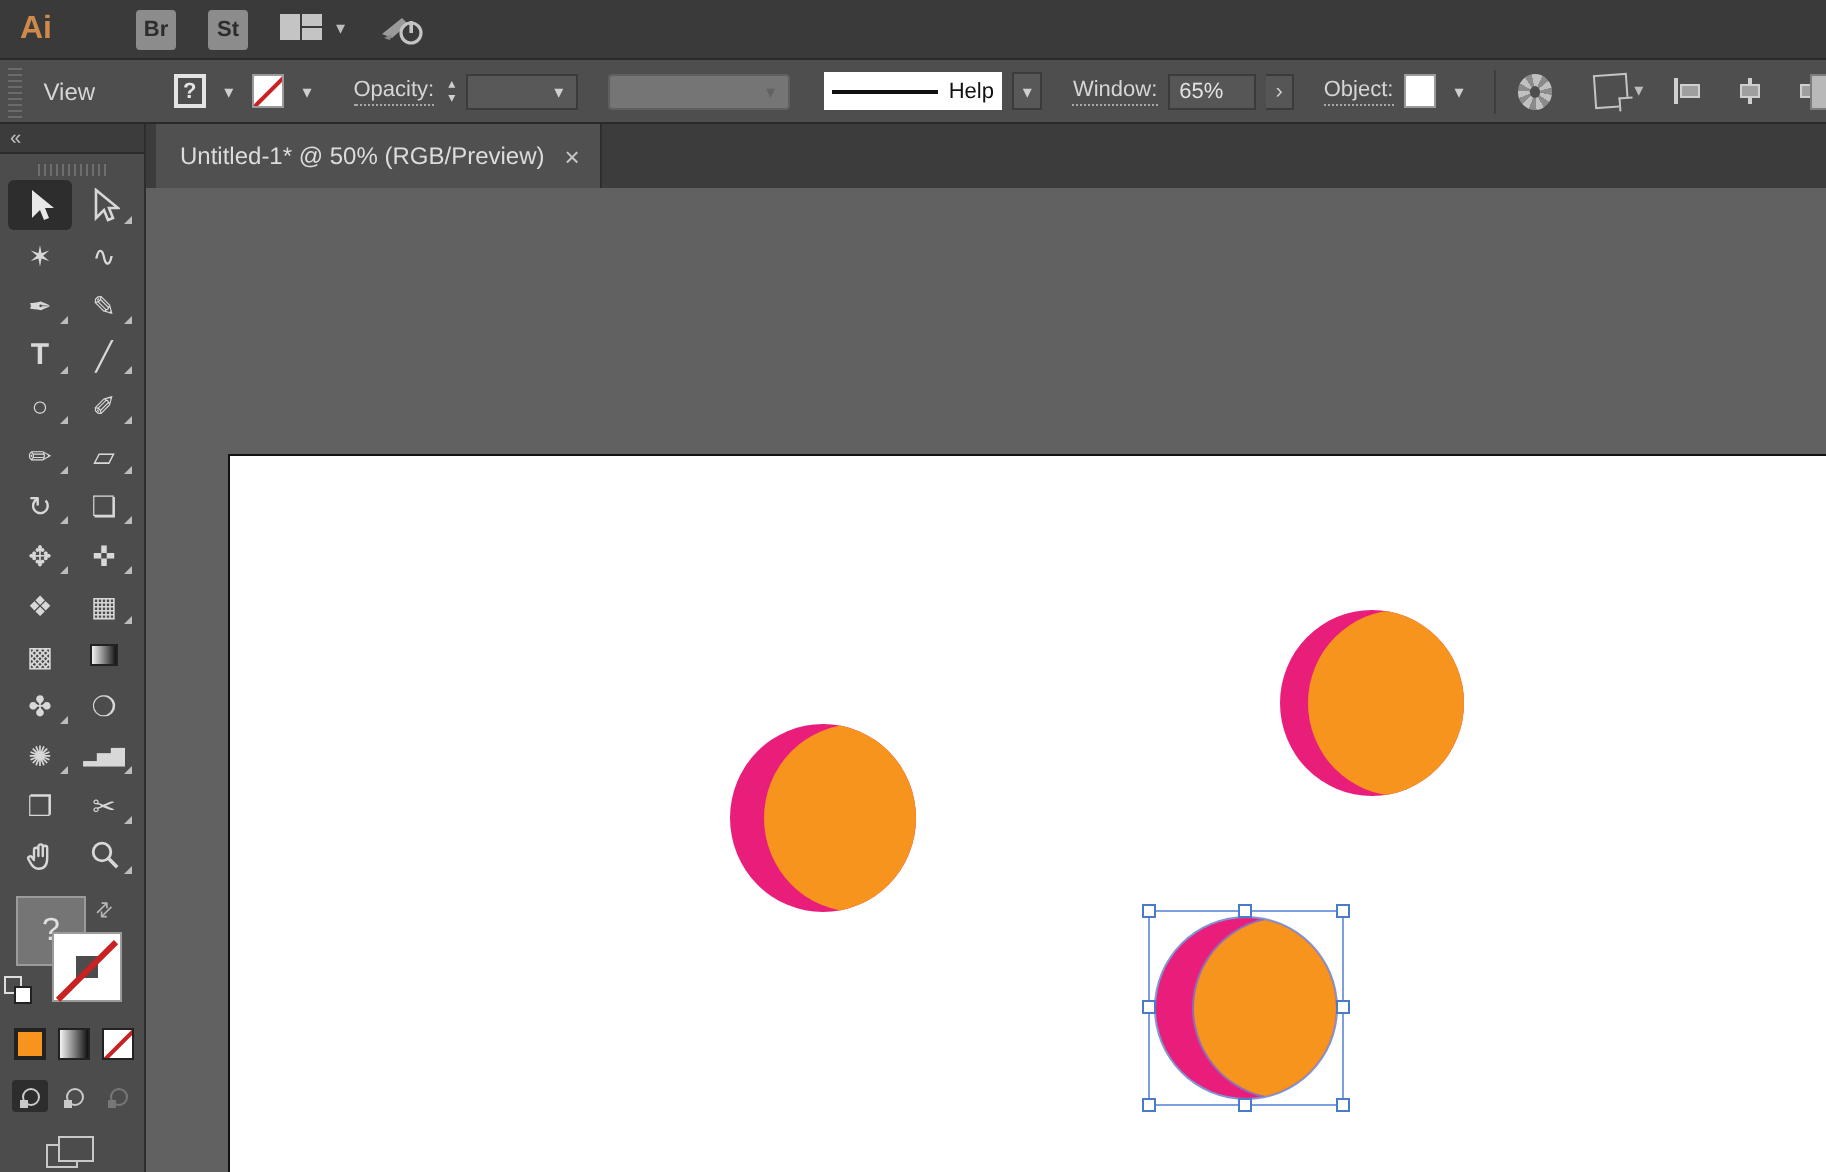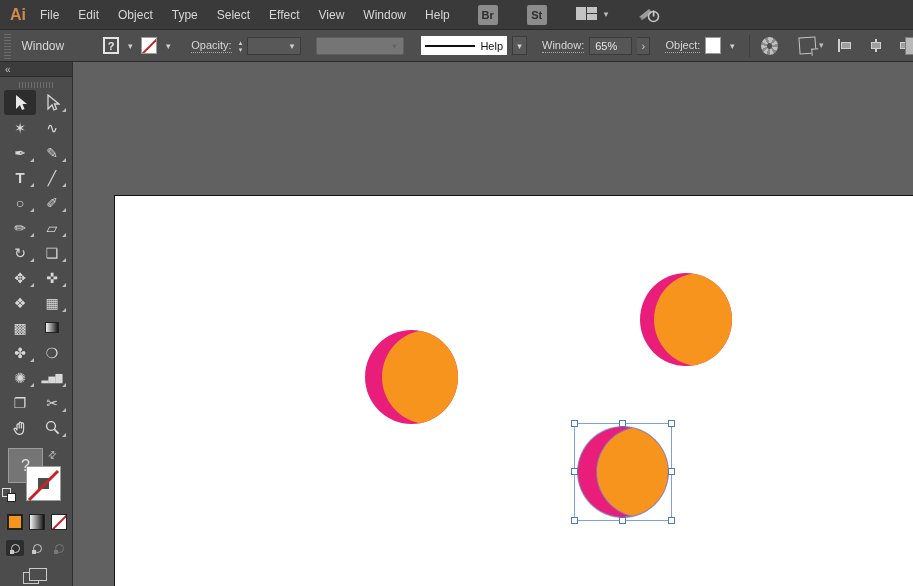--- a/index.html
+++ b/index.html
@@ -7,21 +7,21 @@
   body { font-family:"Liberation Sans", sans-serif; font-size:12px; color:#d6d6d6;
          background:#3a3a3a; -webkit-font-smoothing:antialiased; }
   .app { width:913px; height:586px; display:flex; flex-direction:column; overflow:hidden; }
 
   
   .menubar { height:30px; background:var(--menubar-bg,#3a3a3a); display:flex; align-items:center;
              border-bottom:1px solid #2a2a2a; flex:0 0 30px; }
   .logo { color:var(--logo-orange,#cf8a4b); font-weight:bold; font-size:16px; padding:0 14px 0 10px; }
   .menu { display:flex; gap:19px; }
   .menu span { cursor:default; }
-  .appbar-right { display:flex; align-items:center; gap:29px; margin-left:28px; }
+  .appbar-right { display:flex; align-items:center; gap:16px; margin-left:28px; }
   .mini-btn { width:20px; height:20px; background:#8c8c8c; color:#2d2d2d; font-size:11px; font-weight:bold;
               display:flex; align-items:center; justify-content:center; border-radius:2px; }
   .ws-icon { width:22px; height:15px; display:grid; grid-template-columns:10px 10px; grid-template-rows:6px 6px;
              gap:1px; }
   .ws-icon i { background:#c4c4c4; }
   .ws-icon i:first-child { grid-row:1/3; }
   .chev { color:#bdbdbd; font-size:9px; line-height:1; }
   .gpu svg { display:block; }
 
   
@@ -138,31 +138,20 @@
   .h-l{left:-4px;top:calc(50% - 4px);} .h-r{right:-4px;top:calc(50% - 4px);}
   .h-bl{left:-4px;bottom:-4px;} .h-b{left:calc(50% - 4px);bottom:-4px;} .h-br{right:-4px;bottom:-4px;}
 </style>
 </head>
 <body>
 
 <div class="app">
 
   <header class="menubar">
     <span class="logo">Ai</span>
-    <nav class="menu">
-      <span>File</span>
-      <span>Edit</span>
-      <span>Object</span>
-      <span>Type</span>
-      <span>Select</span>
-      <span>Effect</span>
-      <span>View</span>
-      <span>Window</span>
-      <span>Help</span>
-    </nav>
     <div class="appbar-right">
       <div class="mini-btn">Br</div>
       <div class="mini-btn">St</div>
       <div style="display:flex;align-items:center;gap:6px;">
         <span class="ws-icon">
             <i></i>
             <i></i>
             <i></i>
           </span>
         <span class="chev">▾</span>
@@ -173,21 +162,21 @@
           <path d="M3 13 l4 -2 l-1 3 z" fill="#8a8a8a"></path>
           <circle cx="16.5" cy="10.5" r="5" fill="none" stroke="#c4c4c4" stroke-width="1.6"></circle>
           <rect x="15.7" y="4.5" width="1.8" height="6" fill="#c4c4c4"></rect>
         </svg>
       </span>
     </div>
   </header>
 
   <div class="controlbar">
     <div class="grip-v"></div>
-    <span class="ctx-label">Window</span>
+    <span class="ctx-label">View</span>
     <div class="swatch qmark">?</div>
     <div class="dd-chev">▾</div>
     <div class="swatch none"></div>
     <div class="dd-chev">▾</div>
     <span class="label-link" style="margin-left:12px;">Opacity:</span>
     <div class="stepper">
         <span>▴</span>
         <span>▾</span>
       </div>
     <div class="combo sw">
@@ -365,20 +354,26 @@
         </div>
 
         <div class="screenmode">
           <div class="r1"></div>
           <div class="r2"></div>
         </div>
       </div>
     </div>
 
     <div class="rightcol">
+      <div class="tabstrip">
+        <div class="doc-tab">
+          <span>Untitled-1* @ 50% (RGB/Preview)</span>
+          <span class="tab-close">×</span>
+        </div>
+      </div>
 
       <div class="canvas">
         <div class="artboard"></div>
 
         <div class="moon moon1">
           <div class="orange"></div>
         </div>
         <div class="moon moon2">
           <div class="orange"></div>
         </div>

